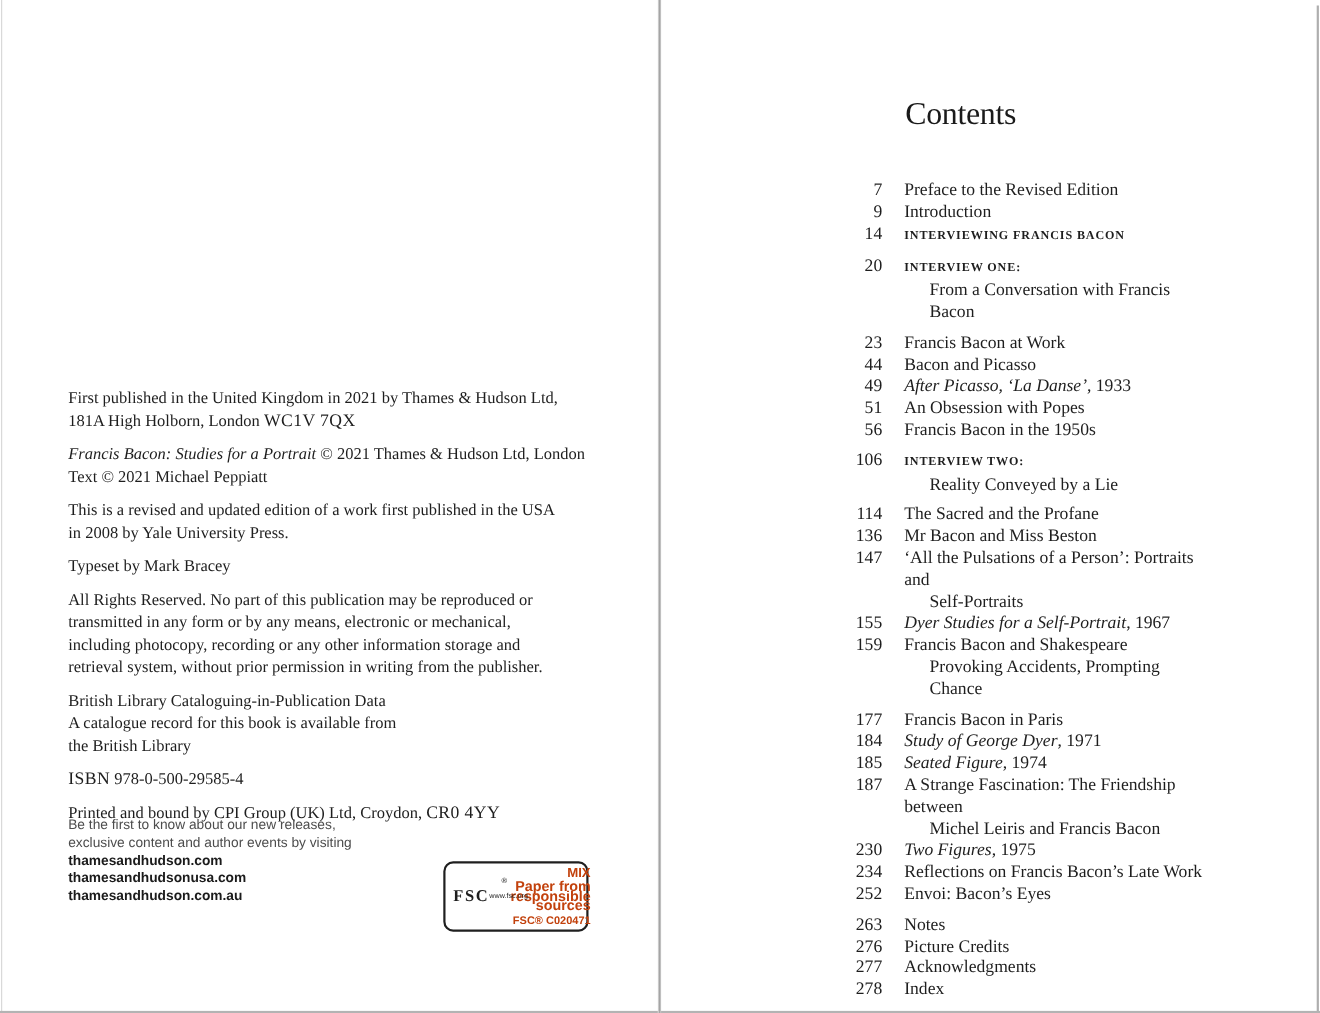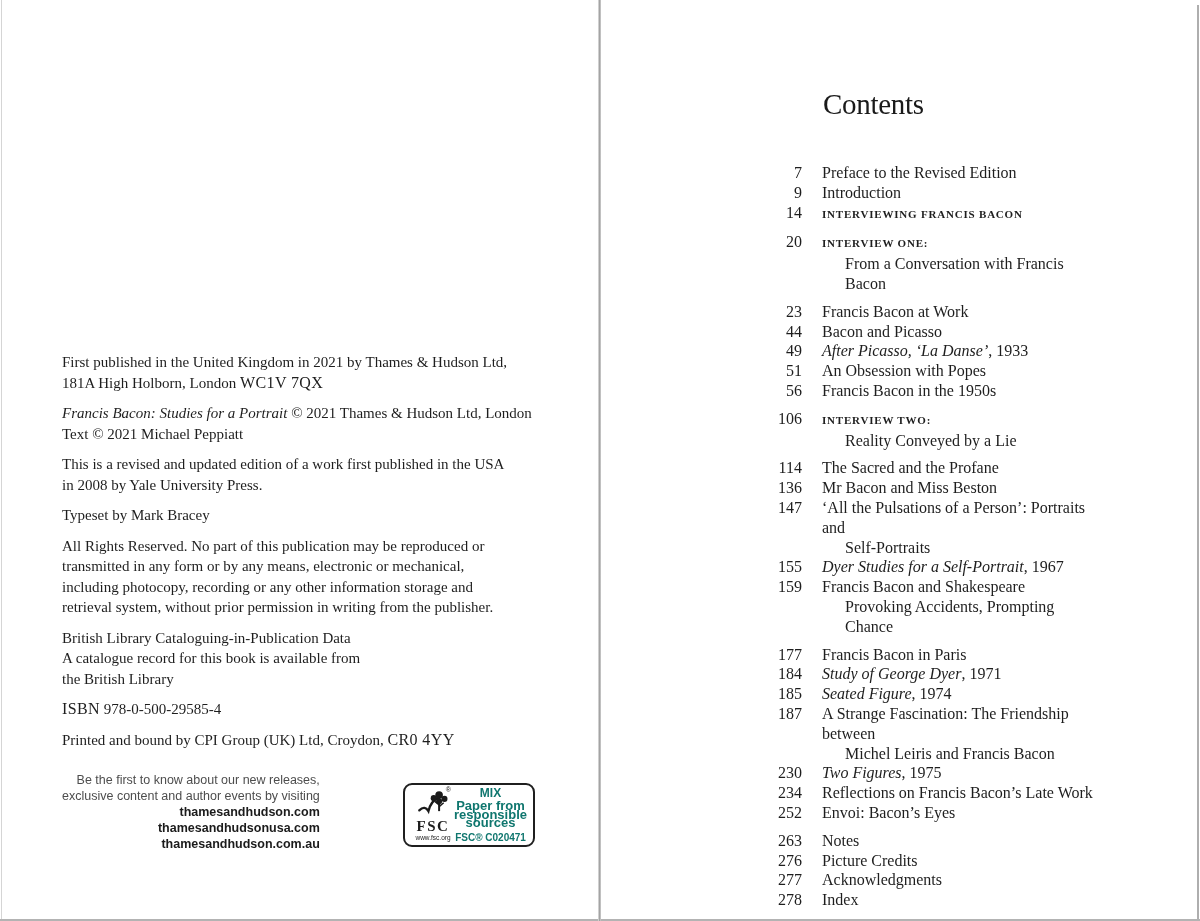--- a/index.html
+++ b/index.html
@@ -14,38 +14,38 @@
   .page-right{position:absolute;left:601px;top:0;width:497px;height:100%;}
 
   
   .colophon{position:absolute;left:60px;top:352px;width:490px;
             font-size:15px;line-height:20.5px;}
   .para{margin:0 0 10px 0;}
   .line{display:block;}
   .seg-italic{font-style:italic;}
   .seg-sc{font-size:16px;letter-spacing:0.4px;}
 
-  .newsletter{position:absolute;left:60px;top:772px;
+  .newsletter{position:absolute;left:60px;top:742px;
               font-family:"Liberation Sans",sans-serif;font-size:12.5px;
-              line-height:16px;color:#4d4d4d;text-align:right;}
+              line-height:16px;color:#4d4d4d;}
   .newsletter .url{font-weight:bold;color:#1b1b1b;display:block;}
 
   .fsc-badge{position:absolute;left:401px;top:783px;width:132px;height:64px;
              border:2px solid #1f1f1f;border-radius:9px;background:#fff;
              display:flex;align-items:center;box-sizing:border-box;
              padding:4px 6px 4px 7px;}
-  .fsc-left{width:52px;display:flex;flex-direction:column;align-items:center;
+  .fsc-left{width:52px;display:flex;flex-direction:row;align-items:center;
             position:relative;line-height:1;}
   .fsc-reg{position:absolute;top:-3px;right:3px;font-size:7px;
            font-family:"Liberation Sans",sans-serif;}
   .fsc-brand{font-family:"Liberation Serif",serif;font-weight:bold;
              font-size:15px;letter-spacing:1.5px;margin-top:1px;}
   .fsc-site{font-size:6.5px;font-family:"Liberation Sans",sans-serif;margin-top:1px;}
-  .fsc-right{flex:1;text-align:center;font-family:"Liberation Sans",sans-serif;
-             font-weight:bold;color:#0f766e;line-height:1;}
+  .fsc-right{flex:1;text-align:right;font-family:"Liberation Sans",sans-serif;
+             font-weight:bold;color:#c2410c;line-height:1;}
   .fsc-mix{font-size:12px;}
   .fsc-desc{font-size:13px;line-height:8.5px;margin-top:3px;}
   .fsc-code{font-size:10px;margin-top:5px;}
 
   
   .contents-title{position:absolute;left:222px;top:88px;margin:0;
                   font-size:29px;font-weight:400;color:#1a1a1a;letter-spacing:-0.3px;}
   .toc{position:absolute;left:0;top:163px;width:100%;
        font-size:16px;line-height:19.8px;}
   .toc-row{display:flex;align-items:baseline;}

